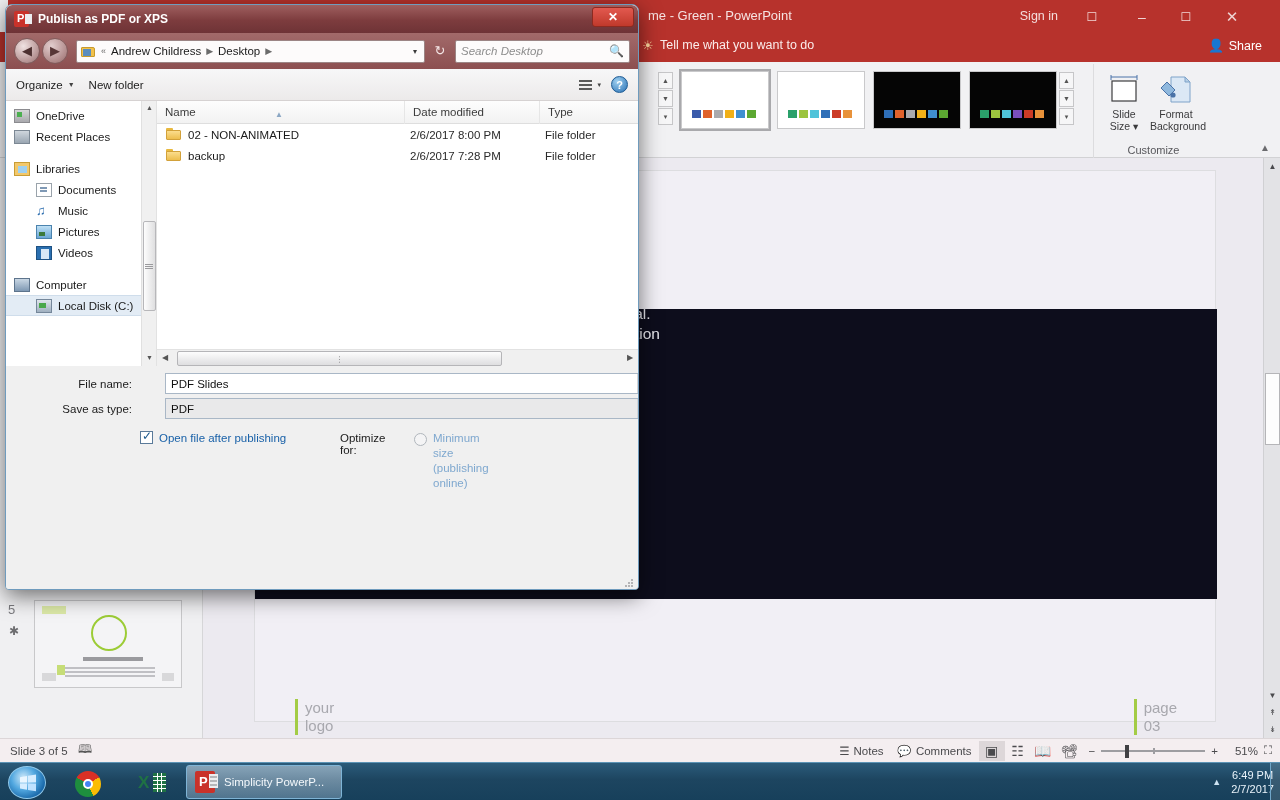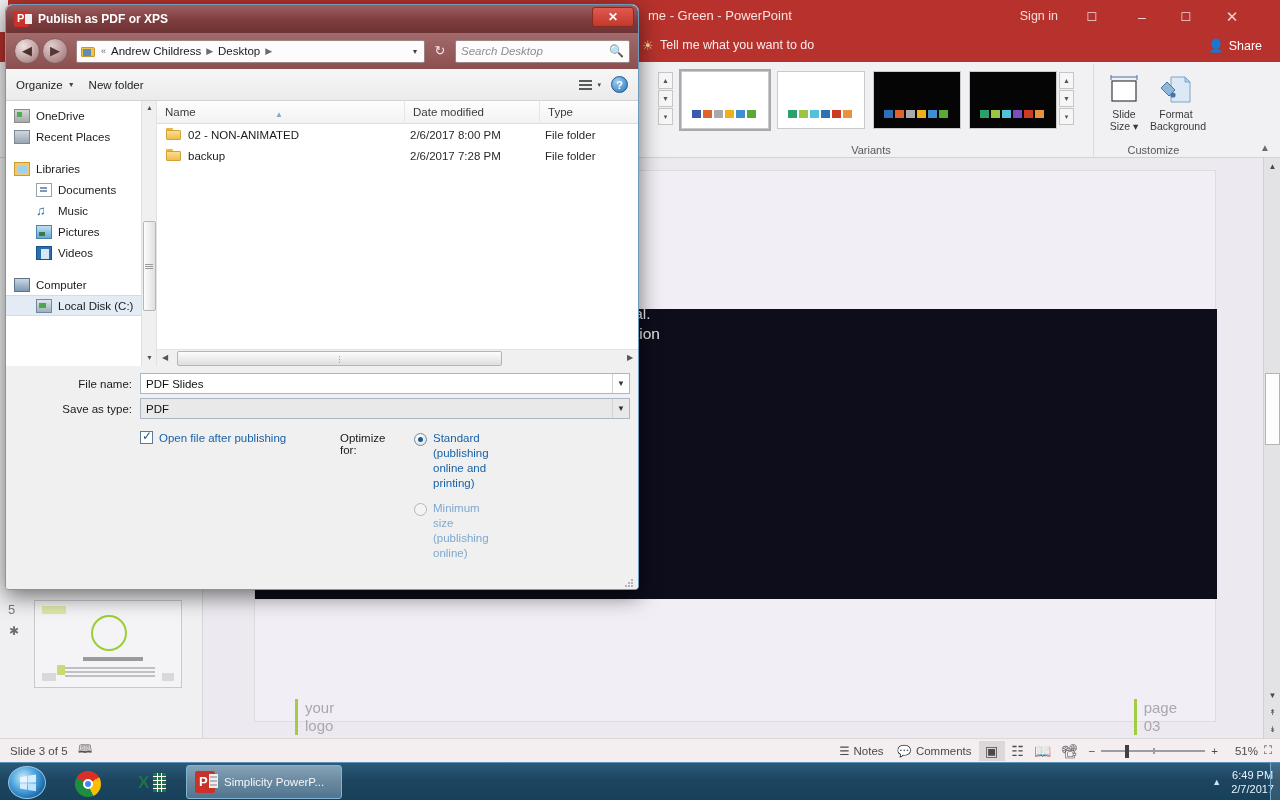--- a/index.html
+++ b/index.html
@@ -349,21 +349,21 @@
   }
   .hs-grip { position: absolute; left: 50%; top: 4px; width: 8px; height: 7px; margin-left: -4px; color: #8a8a8d; font-size: 8px; line-height: 7px; text-align: center; }
 
   
   .dlg-form { position: absolute; left: 0; top: 361px; width: 100%; height: 225px; background: #f0f0f0; }
   .form-row { position: absolute; display: flex; align-items: center; }
   .fr-label { font-size: 11.5px; color: #1a1a1a; text-align: right; }
   .combo {
     height: 21px; background: #fff; border: 1px solid #a9b7c6;
     display: flex; align-items: center; padding-left: 5px;
-    font-size: 11.5px; color: #111;
+    font-size: 11.5px; color: #111; margin-left: 25px;
   }
   .combo.gray { background: #e9e9ea; }
   .combo-caret { margin-left: auto; width: 17px; text-align: center; font-size: 8px; color: #333; border-left: 1px solid #d4d4d6; line-height: 19px; height: 19px; }
   .row-filename { left: 56px; top: 7px; }
   .row-savetype { left: 50px; top: 32px; }
   .combo-filename { width: 490px; }
   .combo-savetype { width: 490px; }
 
   .chk-row { position: absolute; left: 134px; top: 65px; display: flex; align-items: center; gap: 6px; justify-content: center; }
   .checkbox {
@@ -467,21 +467,20 @@
                 <i style="background:#cc3b26"></i>
                 <i style="background:#e8923a"></i>
             </div>
           </div>
         </div>
         <div class="var-spinner vs-right">
           <div class="var-sp-btn">▲</div>
           <div class="var-sp-btn">▼</div>
           <div class="var-sp-btn">▾</div>
         </div>
-        <div class="group-label">Variants</div>
       </div>
 
       <div class="customize-group">
         <div class="cz-item cz-slidesize">
           <div class="cz-icon">
             <svg width="34" height="30" viewBox="0 0 34 30">
               <line x1="4" y1="3" x2="30" y2="3" stroke="#4a73a8" stroke-width="1"></line>
               <line x1="4" y1="1" x2="4" y2="6" stroke="#4a73a8" stroke-width="1"></line>
               <line x1="30" y1="1" x2="30" y2="6" stroke="#4a73a8" stroke-width="1"></line>
               <rect x="5" y="7" width="24" height="20" fill="#ffffff" stroke="#3c3c3f" stroke-width="1.2"></rect>
@@ -756,27 +755,20 @@
 
       <div class="chk-row">
         <span class="checkbox"></span>
         <span class="chk-label">Open file after publishing</span>
       </div>
 
       <div class="optimize-wrap">
         <div class="opt-label">Optimize for:</div>
         <div class="radio-group">
           <div class="radio-item">
-            <span class="radio on"></span>
-            <span class="radio-label">
-              <span>Standard (publishing</span><br>
-              <span>online and printing)</span>
-            </span>
-          </div>
-          <div class="radio-item">
             <span class="radio off"></span>
             <span class="radio-label dim">
               <span>Minimum size</span><br>
               <span>(publishing online)</span>
             </span>
           </div>
         </div>
       </div>
 
       <div class="dlg-resize">

